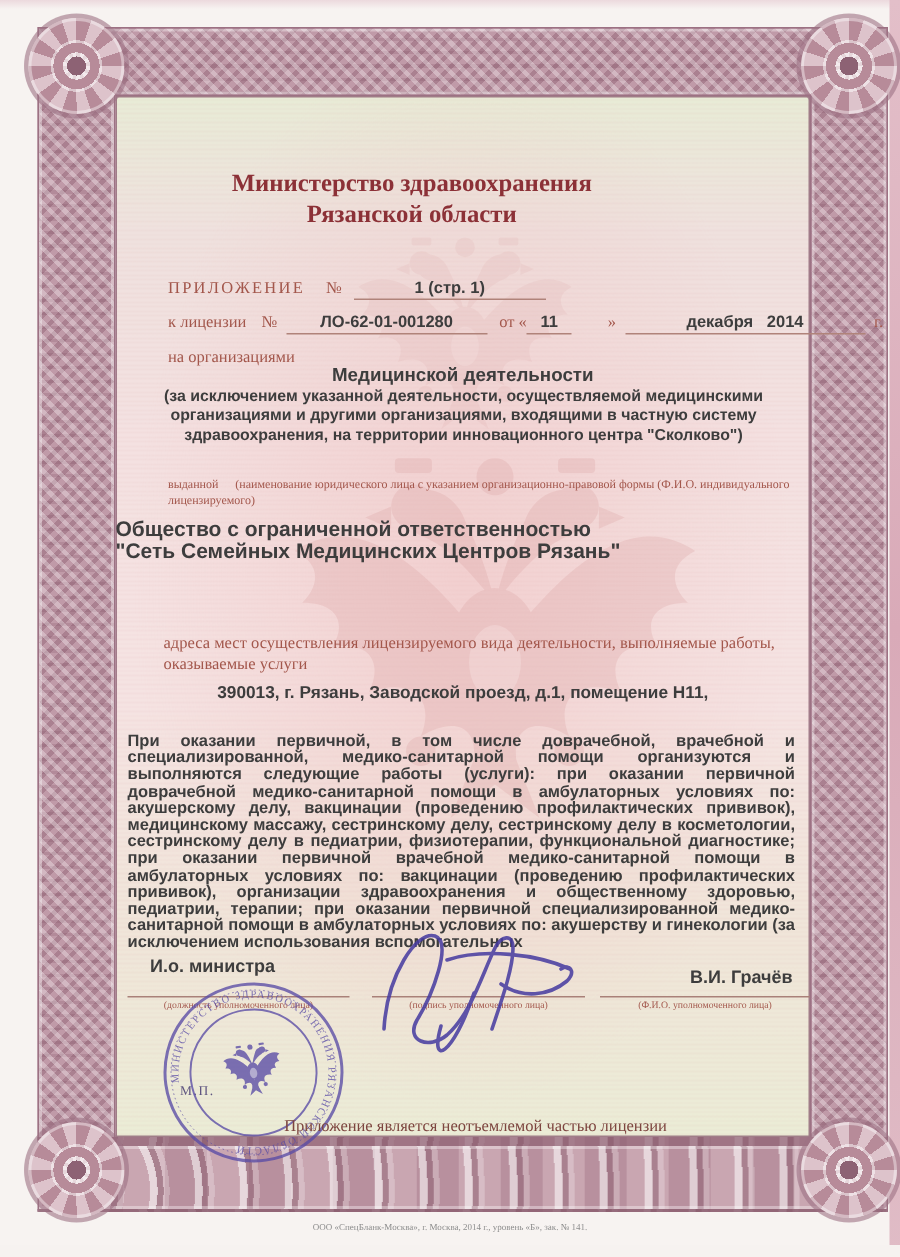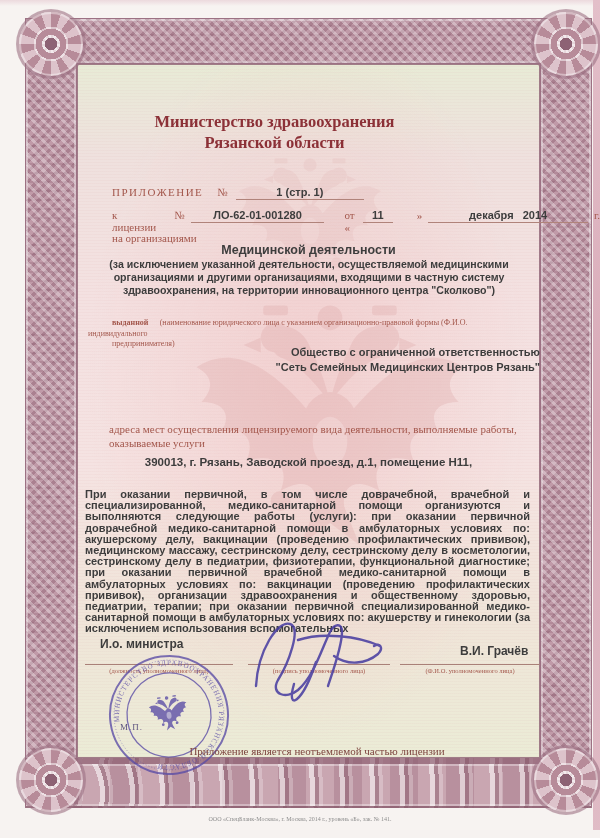--- a/index.html
+++ b/index.html
@@ -134,37 +134,37 @@
   <div class="abs row" style="left:88px;top:186px;">
     <span class="label" style="letter-spacing:1.5px">ПРИЛОЖЕНИЕ</span>
     <span class="label" style="margin-left:14px">№</span>
     <span class="ul filled" style="width:128px;margin-left:8px">1 (стр. 1)</span>
   </div>
 
   <div class="abs row" style="left:88px;top:209px;">
     <span class="label">к лицензии</span>
     <span class="label" style="margin-left:10px">№</span>
     <span class="ul filled" style="width:134px;margin-left:6px">ЛО-62-01-001280</span>
-    <span class="label" style="margin-left:20px">от «</span>
+    <span class="label" style="margin-left:8px">от «</span>
     <span class="ul filled" style="width:30px">11</span>
     <span class="label">»</span>
     <span class="ul filled" style="width:160px;margin-left:6px;word-spacing:6px">декабря 2014</span>
     <span class="label" style="margin-left:6px">г.</span>
   </div>
 
   <div class="abs label" style="left:88px;top:232px;font-size:11px">на организациями</div>
   <div class="abs filled" style="left:77px;top:243px;width:463px;text-align:center;font-size:12.5px">Медицинской деятельности</div>
   <div class="abs filled" style="left:73px;top:258px;width:472px;text-align:center;font-size:10.6px;line-height:13px;font-weight:700">(за исключением указанной деятельности, осуществляемой медицинскими организациями и другими организациями, входящими в частную систему здравоохранения, на территории инновационного центра "Сколково")</div>
 
   <div class="abs" style="left:88px;top:318px;width:440px;font-size:8px;line-height:10.5px">
-    <span class="label" style="font-weight:bold">выданной</span>
+    <span class="label" style="font-weight:normal">выданной</span>
     <span class="label" style="margin-left:9px">(наименование юридического лица с указанием организационно-правовой формы (Ф.И.О. индивидуального</span>
-    <br><span class="label">предпринимателя)</span>
-  </div>
-  <div class="abs filled" style="left:77px;top:345px;width:463px;text-align:right;font-size:11px;line-height:15px">
+    <br><span class="label">лицензируемого)</span>
+  </div>
+  <div class="abs filled" style="left:77px;top:345px;width:463px;text-align:left;font-size:14px;line-height:15px">
     <div>Общество с ограниченной ответственностью</div>
     <div>"Сеть Семейных Медицинских Центров Рязань"</div>
   </div>
 
   <div class="abs label" style="left:85px;top:423px;width:452px;font-size:11px;line-height:13.5px">
     <div>адреса мест осуществления лицензируемого вида деятельности, выполняемые работы,</div>
     <div>оказываемые услуги</div>
   </div>
   <div class="abs filled" style="left:77px;top:455px;width:463px;text-align:center;font-size:11.5px;line-height:14px">
     <div>390013, г. Рязань, Заводской проезд, д.1, помещение Н11,</div>

